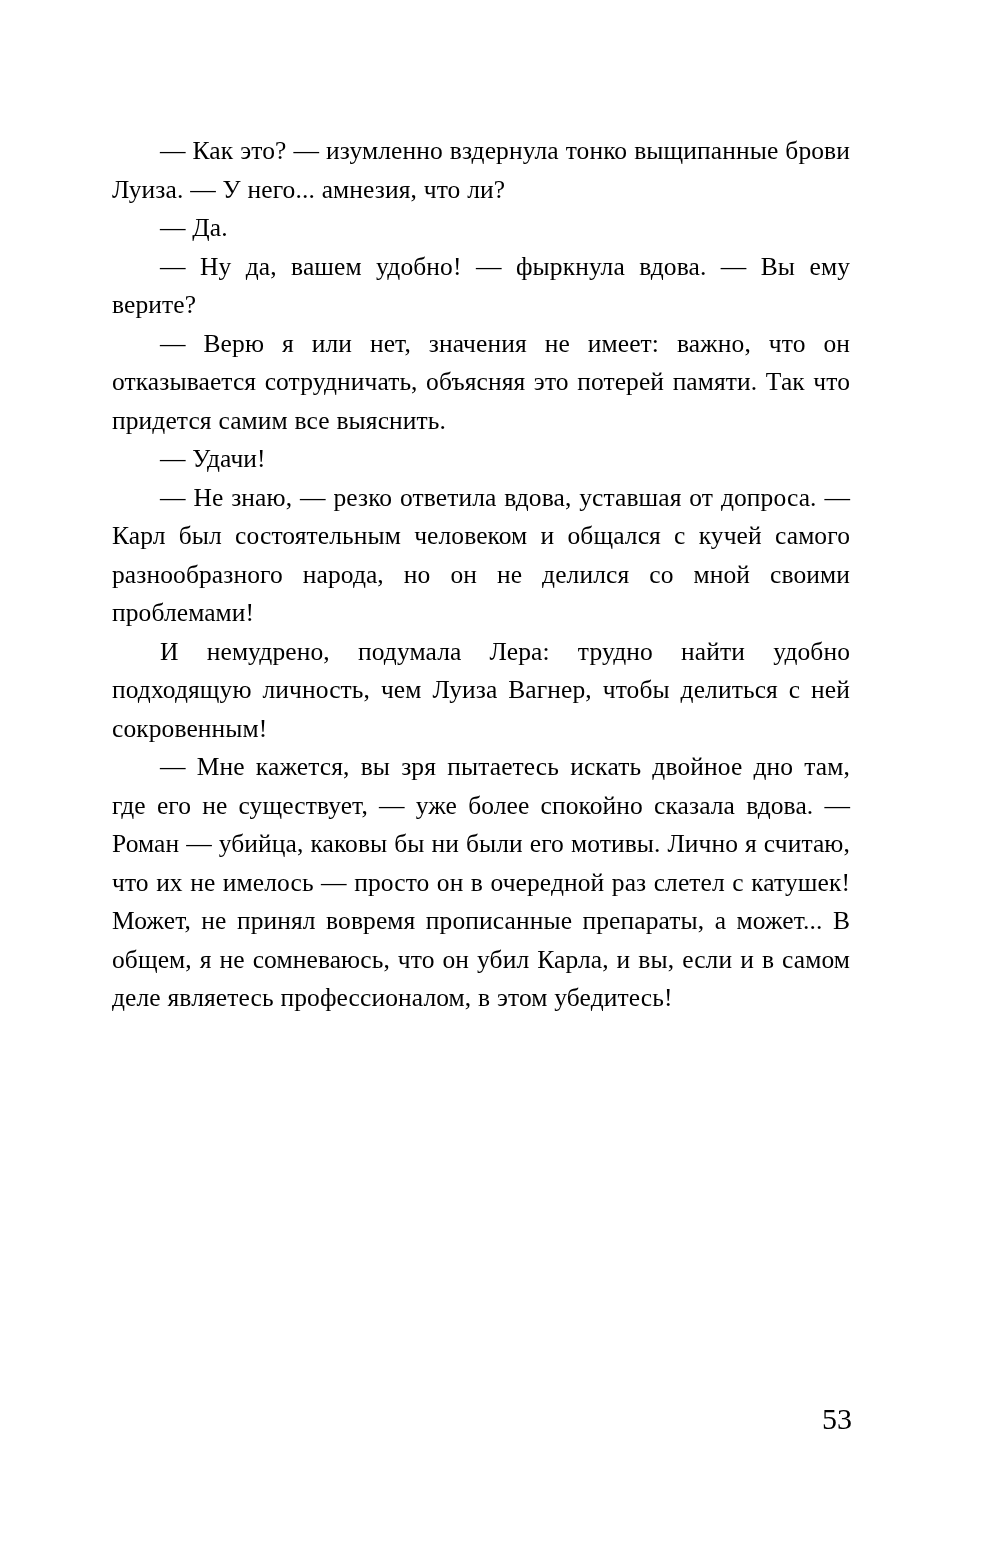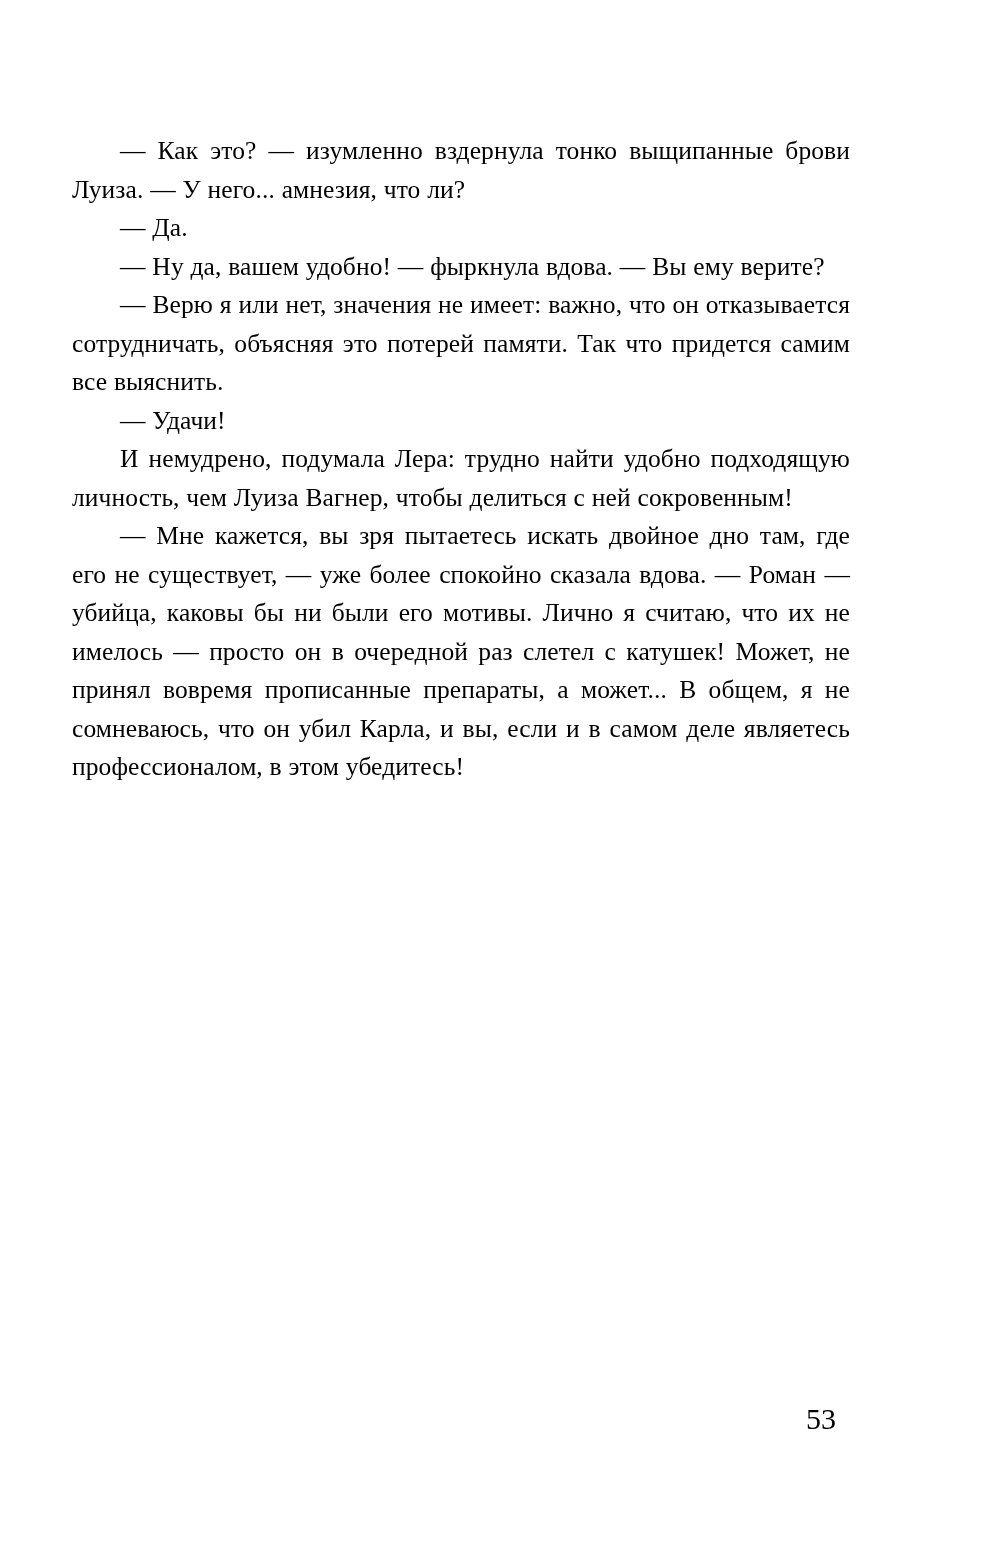--- a/index.html
+++ b/index.html
@@ -15,50 +15,51 @@
     color: #000000;
     overflow: hidden;
   }
   .page {
     position: absolute;
     left: 0;
     top: 0;
     width: 1000px;
     height: 1562px;
     box-sizing: border-box;
-    padding: 132px 150px 0 72px;
+    padding: 132px 150px 0 112px;
   }
   .body-text {
     font-size: 25.5px;
     line-height: 38.5px;
     text-align: justify;
     text-justify: inter-word;
     letter-spacing: 0.1px;
     word-spacing: 0.3px;
   }
   .body-text p {
     margin: 0;
     text-indent: 48px;
   }
   .page-number {
     position: absolute;
-    right: 164px;
+    right: 148px;
     bottom: 128px;
     font-size: 30px;
     line-height: 1;
     font-family: "Liberation Serif", "DejaVu Serif", serif;
   }
 </style>
 </head>
 <body>
 
 <div class="page">
   <div class="body-text">
     <p>— Как это? — изумленно вздернула тонко выщипанные брови Луиза. — У него... амнезия, что ли?</p>
     <p>— Да.</p>
     <p>— Ну да, вашем удобно! — фыркнула вдова. — Вы ему верите?</p>
     <p>— Верю я или нет, значения не имеет: важно, что он отказывается сотрудничать, объясняя это потерей памяти. Так что придется самим все выяснить.</p>
     <p>— Удачи!</p>
+    <p>— Не знаю, — резко ответила вдова, уставшая от допроса. — Карл был состоятельным человеком и общался с кучей самого разнообразного народа, но он не делился со мной своими проблемами!</p>
     <p>И немудрено, подумала Лера: трудно найти удобно подходящую личность, чем Луиза Вагнер, чтобы делиться с ней сокровенным!</p>
     <p>— Мне кажется, вы зря пытаетесь искать двойное дно там, где его не существует, — уже более спокойно сказала вдова. — Роман — убийца, каковы бы ни были его мотивы. Лично я считаю, что их не имелось — просто он в очередной раз слетел с катушек! Может, не принял вовремя прописанные препараты, а может... В общем, я не сомневаюсь, что он убил Карла, и вы, если и в самом деле являетесь профессионалом, в этом убедитесь!</p>
   </div>
   <div class="page-number">53</div>
 </div>
 
 </body></html>

